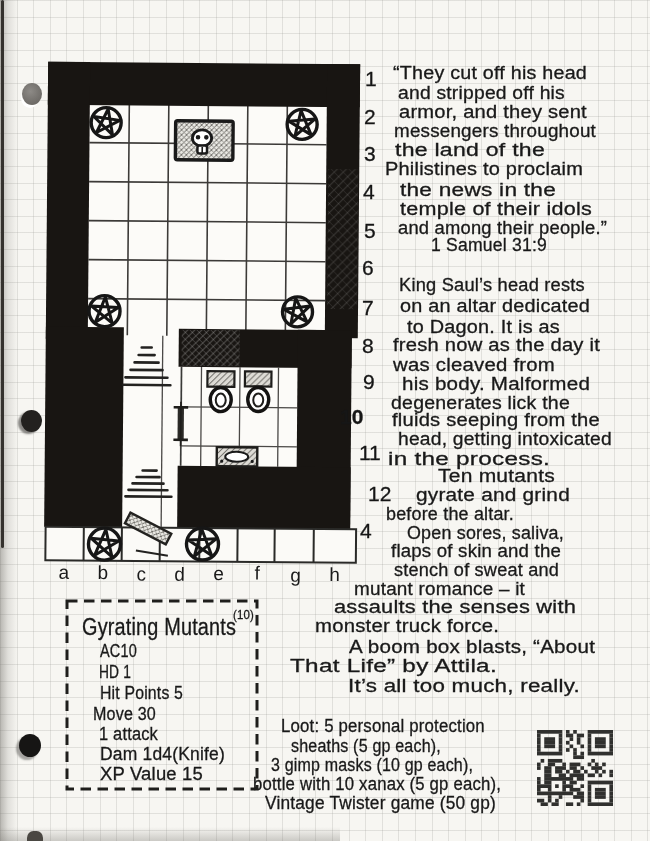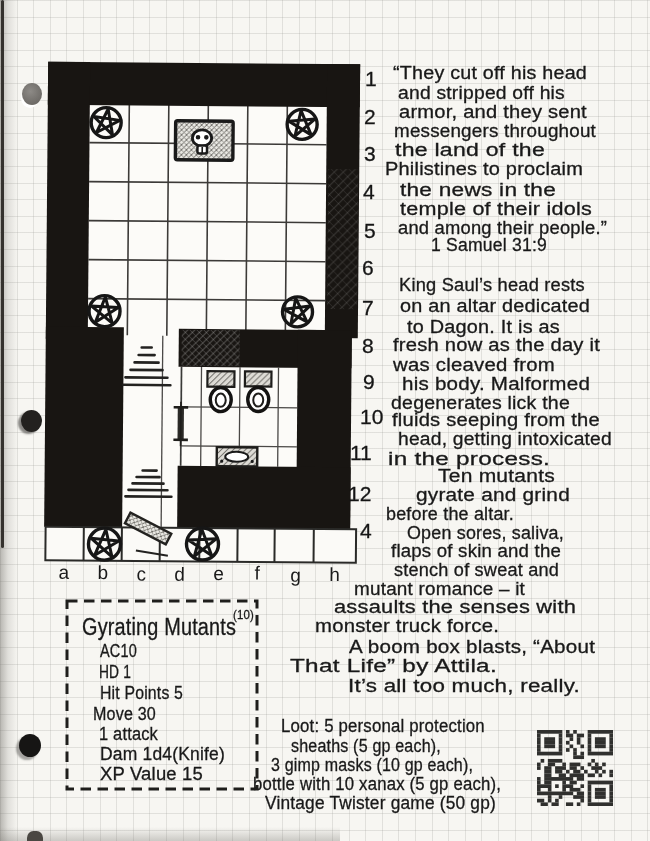--- a/index.html
+++ b/index.html
@@ -164,23 +164,23 @@
 
 <div class="num" style="left:365px;top:71px;">1</div>
 <div class="num" style="left:364px;top:109px;">2</div>
 <div class="num" style="left:364px;top:146px;">3</div>
 <div class="num" style="left:363px;top:184px;">4</div>
 <div class="num" style="left:364px;top:223px;">5</div>
 <div class="num" style="left:362px;top:260px;">6</div>
 <div class="num" style="left:362px;top:300px;">7</div>
 <div class="num" style="left:362px;top:338px;">8</div>
 <div class="num" style="left:363px;top:374px;">9</div>
-<div class="num" style="left:360px;top:409px;">10</div>
-<div class="num" style="left:350px;top:445px;text-align:center;">11</div>
-<div class="num" style="left:348px;top:486px;">12</div>
+<div class="num" style="left:340px;top:409px;font-weight:bold;">10</div>
+<div class="num" style="left:359px;top:445px;text-align:center;">11</div>
+<div class="num" style="left:368px;top:486px;">12</div>
 <div class="num" style="left:360px;top:523px;">4</div>
 
 <div class="hw" style="transform:scaleX(1.095);transform-origin:0 50%;left:393px;top:67px;">“They cut off his head</div>
 <div class="hw" style="transform:scaleX(1.072);transform-origin:0 50%;left:398px;top:87px;">and stripped off his</div>
 <div class="hw" style="transform:scaleX(1.118);transform-origin:0 50%;left:399px;top:106px;">armor, and they sent</div>
 <div class="hw" style="transform:scaleX(1.045);transform-origin:0 50%;left:394px;top:125px;">messengers throughout</div>
 <div class="hw" style="transform:scaleX(1.281);transform-origin:0 50%;left:395px;top:144px;">the land of the</div>
 <div class="hw" style="transform:scaleX(1.108);transform-origin:0 50%;left:385px;top:163px;">Philistines to proclaim</div>
 <div class="hw" style="transform:scaleX(1.257);transform-origin:0 50%;left:400px;top:184px;">the news in the</div>
 <div class="hw" style="transform:scaleX(1.198);transform-origin:0 50%;left:400px;top:203px;">temple of their idols</div>

